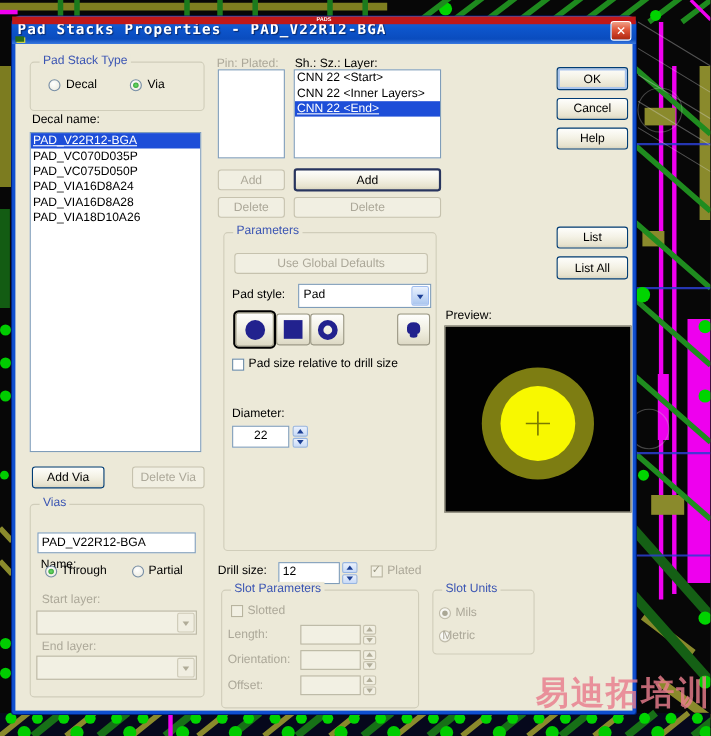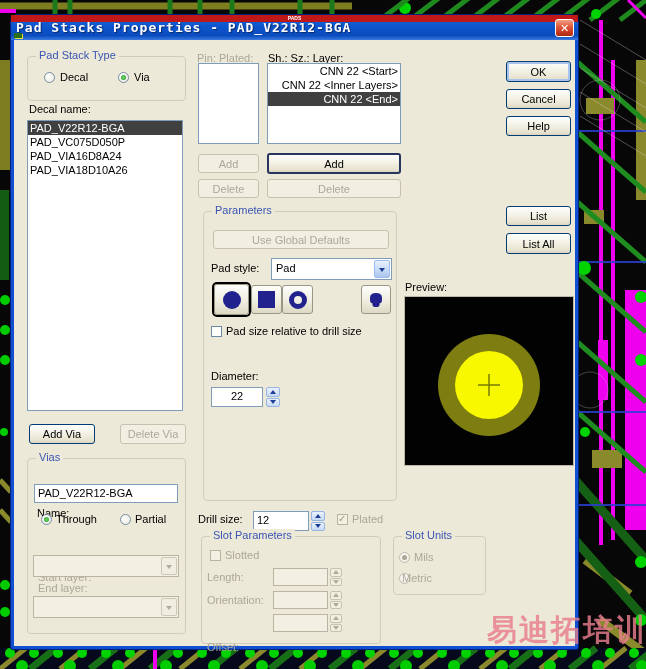--- a/index.html
+++ b/index.html
@@ -34,21 +34,21 @@
   .btn{position:absolute;display:flex;align-items:center;justify-content:center;font-size:11px;color:#000;
        background:linear-gradient(180deg,#fefefc 0%,#f4f2e6 45%,#e7e3cf 85%,#d9d5c0 100%);
        border:1px solid #003c74;border-radius:3px;box-sizing:border-box;cursor:default;}
   .btn.disabled{background:#f1efe2;border-color:#c6c2ae;color:#aca899;}
   .btn.focused{box-shadow:inset 0 0 0 2px #a9c4ec;}
   .btn.default{border:2px solid #28355e;}
   .input{position:absolute;background:#fff;border:1px solid #7f9db9;font-size:11px;padding:2px 3px;
          box-sizing:border-box;white-space:nowrap;overflow:hidden;}
   .listbox{position:absolute;background:#fff;border:1px solid #7f9db9;font-size:11px;overflow:hidden;box-sizing:border-box;}
   .li{height:14px;line-height:14px;padding:0 2px;white-space:nowrap;}
-  .li.sel{background:#404040;color:#fff;}
+  .li.sel{background:#1d4ed8;color:#fff;text-decoration:underline;}
   .radio{position:absolute;width:11px;height:11px;border-radius:50%;box-sizing:border-box;
          background:radial-gradient(circle at 40% 35%,#ffffff,#e9e7da);border:1px solid #778ea6;}
   .radio.sel::after{content:"";position:absolute;left:2px;top:2px;width:5px;height:5px;border-radius:50%;
          background:radial-gradient(circle,#62d062 20%,#1a8a1a);}
   .radio.dis{border-color:#c0bcab;}
   .radio.dis.sel::after{background:#aaa795;}
   .check{position:absolute;width:11px;height:11px;background:#fff;border:1px solid #6a8aa5;box-sizing:border-box;}
   .check.dis{background:#f2f0e3;border-color:#b8b49f;}
   .check.checked::after{content:"✓";position:absolute;left:0;top:-2px;font:bold 10px "DejaVu Sans",sans-serif;color:#9a9783;}
   .combo{position:absolute;background:#fff;border:1px solid #7f9db9;box-sizing:border-box;}
@@ -192,54 +192,56 @@
         <div class="glabel">Pad Stack Type</div>
       </div>
       <span class="radio" style="left:30px;top:32px;"></span>
       <div class="lbl" style="left:46px;top:31px;">Decal</div>
       <span class="radio sel" style="left:104px;top:32px;"></span>
       <div class="lbl" style="left:120px;top:31px;">Via</div>
 
       <div class="lbl" style="left:15px;top:63px;">Decal name:</div>
       <div class="listbox" style="left:13px;top:80px;width:156px;height:291px;">
         <div class="li sel">PAD_V22R12-BGA</div>
+        <div class="li">PAD_VC070D035P</div>
         <div class="li">PAD_VC075D050P</div>
         <div class="li">PAD_VIA16D8A24</div>
+        <div class="li">PAD_VIA16D8A28</div>
         <div class="li">PAD_VIA18D10A26</div>
       </div>
 
       <div class="btn" style="left:15px;top:384px;width:66px;height:20px;">Add Via</div>
       <div class="btn disabled" style="left:106px;top:384px;width:66px;height:20px;">Delete Via</div>
 
       <div class="group" style="left:13px;top:418px;width:159px;height:176px;">
         <div class="glabel">Vias</div>
       </div>
       <div class="lbl" style="left:23px;top:427px;margin-top:40px;">Name:</div>
       <div class="input" style="left:20px;top:444px;width:144px;height:19px;">PAD_V22R12-BGA</div>
       <span class="radio sel" style="left:27px;top:474px;"></span>
       <div class="lbl" style="left:42px;top:473px;">Through</div>
       <span class="radio" style="left:106px;top:474px;"></span>
       <div class="lbl" style="left:121px;top:473px;">Partial</div>
-      <div class="lbl gray" style="left:24px;top:499px;margin-top:32px;">Start layer:</div>
+      <div class="lbl gray" style="left:24px;top:499px;">Start layer:</div>
       <div class="combo dis" style="left:19px;top:515px;width:146px;height:22px;">
         <div class="cbtn">
             <div class="arrow-down"></div>
           </div>
       </div>
       <div class="lbl gray" style="left:24px;top:542px;">End layer:</div>
       <div class="combo dis" style="left:19px;top:556px;width:146px;height:22px;">
         <div class="cbtn">
             <div class="arrow-down"></div>
           </div>
       </div>
 
       <div class="lbl gray" style="left:183px;top:12px;">Pin: Plated:</div>
       <div class="listbox" style="left:184px;top:23px;width:61px;height:81px;"></div>
       <div class="lbl" style="left:254px;top:12px;">Sh.: Sz.: Layer:</div>
-      <div class="listbox" style="left:253px;top:23px;width:134px;height:81px;text-align:right;">
+      <div class="listbox" style="left:253px;top:23px;width:134px;height:81px;">
         <div class="li">CNN 22 &lt;Start&gt;</div>
         <div class="li">CNN 22 &lt;Inner Layers&gt;</div>
         <div class="li sel">CNN 22 &lt;End&gt;</div>
       </div>
       <div class="btn disabled" style="left:184px;top:114px;width:61px;height:19px;">Add</div>
       <div class="btn default" style="left:253px;top:113px;width:134px;height:21px;">Add</div>
       <div class="btn disabled" style="left:184px;top:139px;width:61px;height:19px;">Delete</div>
       <div class="btn disabled" style="left:253px;top:139px;width:134px;height:19px;">Delete</div>
 
       <div class="group" style="left:189px;top:171px;width:194px;height:290px;">
@@ -311,21 +313,21 @@
       <div class="lbl gray" style="left:193px;top:554px;">Orientation:</div>
       <div class="input" style="left:259px;top:551px;width:55px;height:18px;background:#f2f0e3;border-color:#b9b5a1;"></div>
       <div class="spin dis" style="left:316px;top:551px;height:18px;width:12px;">
         <div class="sb">
             <div class="tri-up"></div>
           </div>
           <div class="sb">
             <div class="tri-dn"></div>
           </div>
       </div>
-      <div class="lbl gray" style="left:193px;top:601px;">Offset:</div>
+      <div class="lbl gray" style="left:193px;top:577px;">Offset:</div>
       <div class="input" style="left:259px;top:574px;width:55px;height:18px;background:#f2f0e3;border-color:#b9b5a1;"></div>
       <div class="spin dis" style="left:316px;top:574px;height:18px;width:12px;">
         <div class="sb">
             <div class="tri-up"></div>
           </div>
           <div class="sb">
             <div class="tri-dn"></div>
           </div>
       </div>
 

